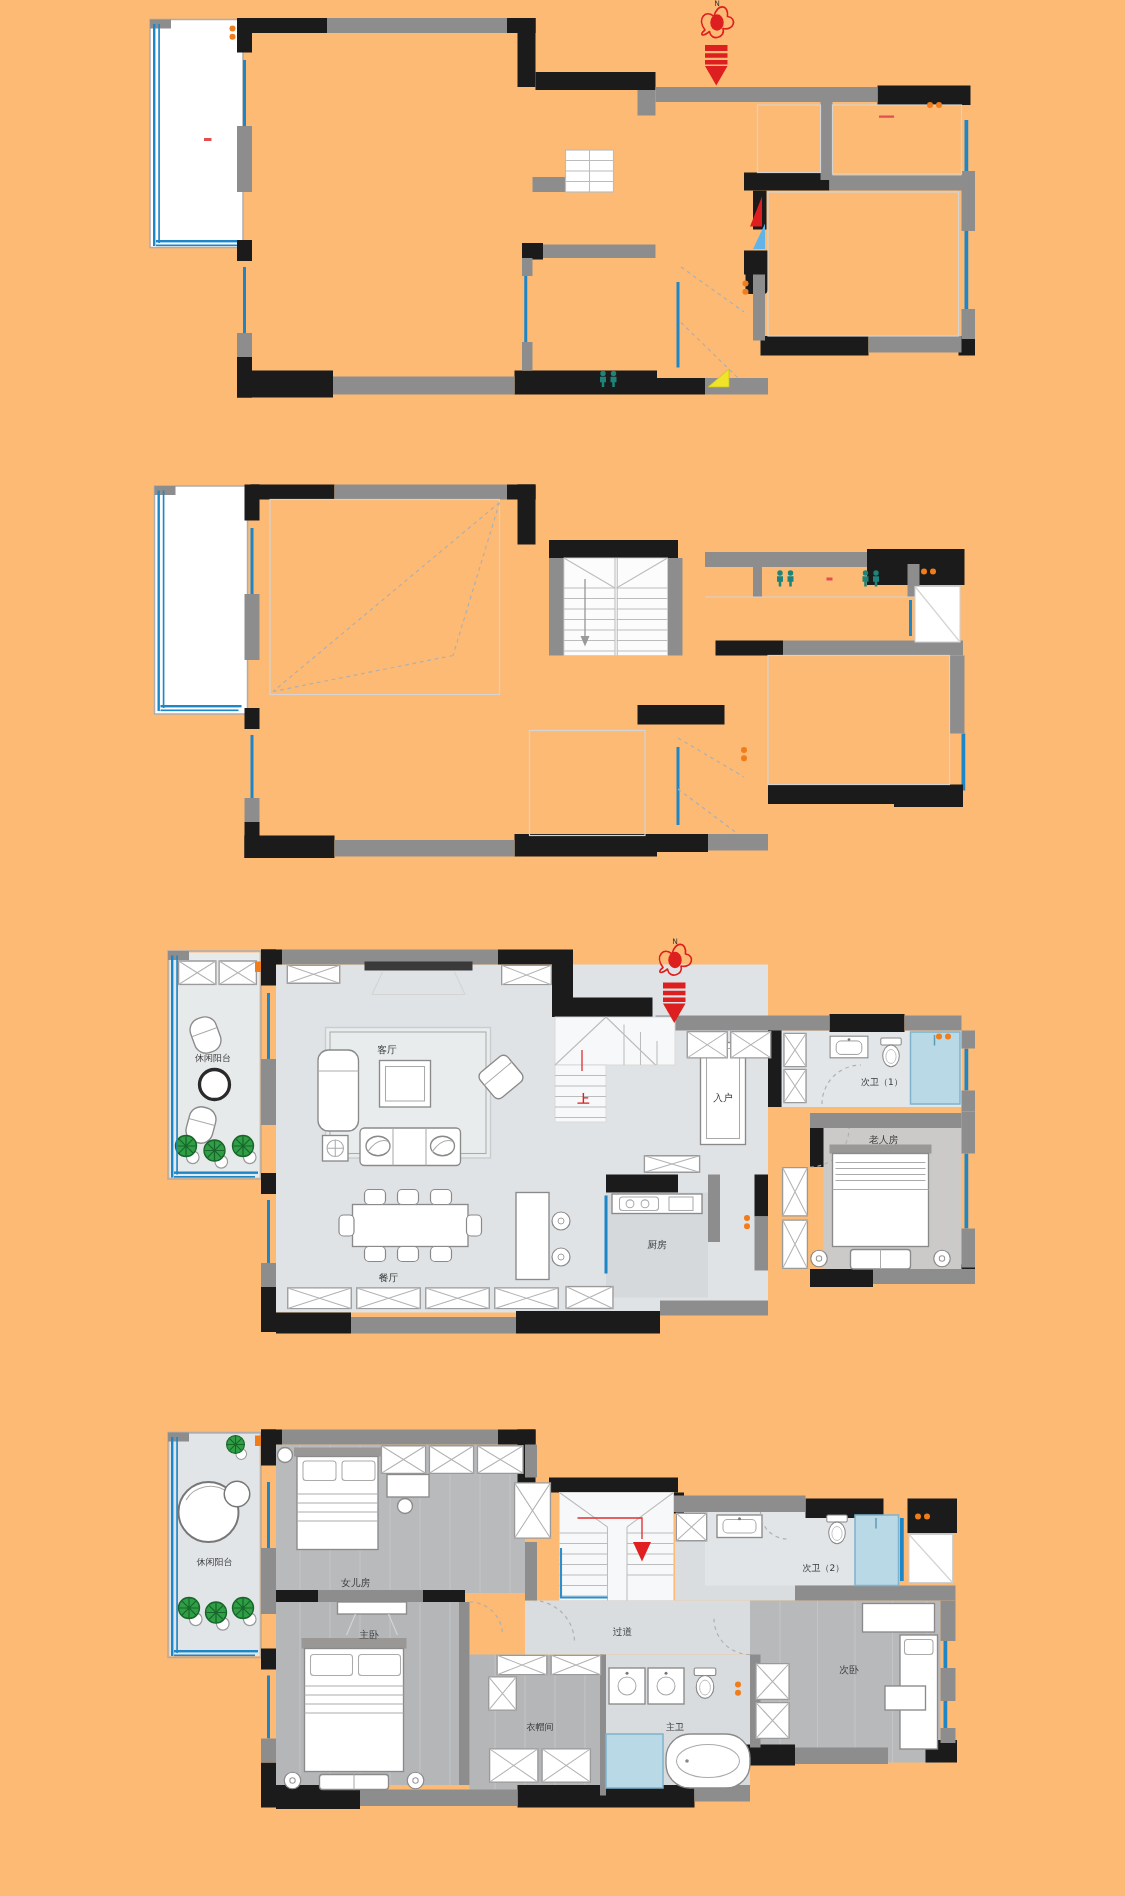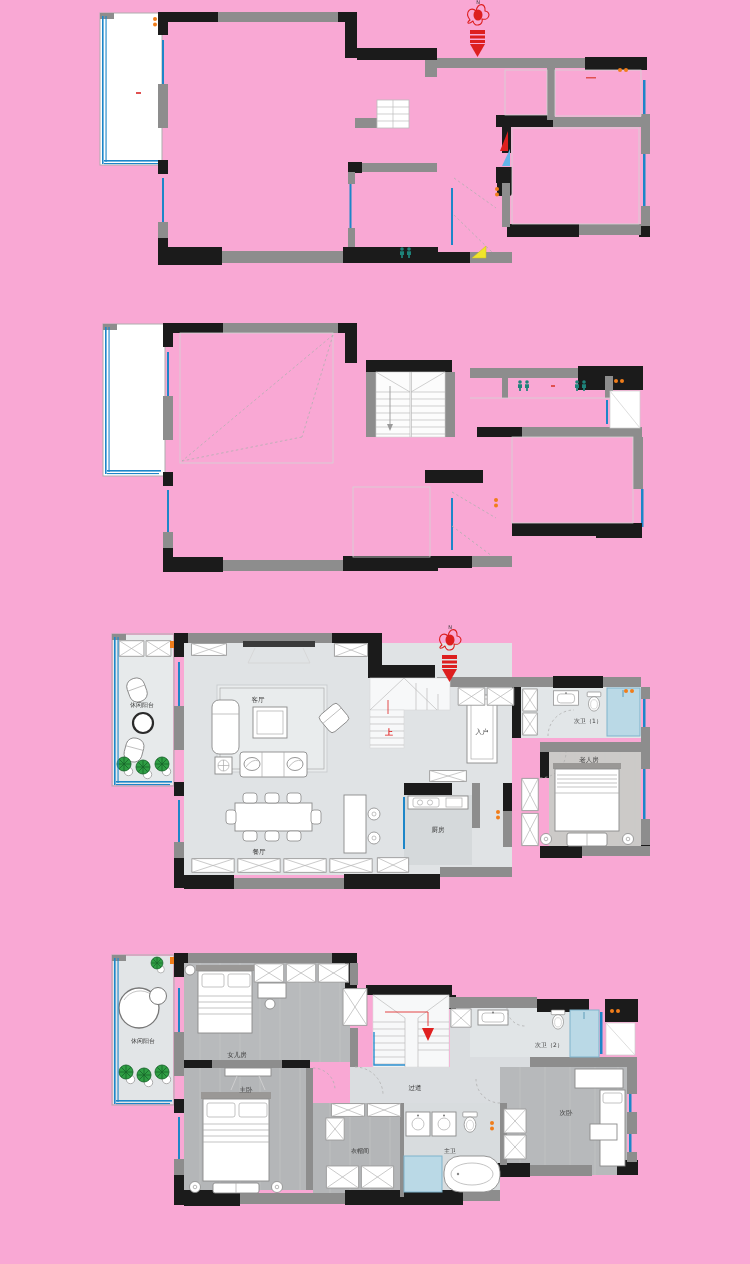--- a/index.html
+++ b/index.html
@@ -1,16 +1,16 @@
 <!DOCTYPE html>
 <html><head>
 <meta charset="utf-8">
 <style>
   html,body{margin:0;padding:0;background:#fff;}
-  .canvas{position:relative;width:750px;height:1264px;background:#f9a8d4;overflow:hidden;
+  .canvas{position:relative;width:750px;height:1264px;background:#fdba74;overflow:hidden;
           font-family:"DejaVu Sans", sans-serif;}
   svg.plan{position:absolute;left:0;display:block;}
   text{font-family:"DejaVu Sans", sans-serif;fill:#3a3a3a;}
   .lbl{font-size:6.5px;text-anchor:middle;fill:#3a3a3a;}
   .lblsm{font-size:6px;text-anchor:middle;fill:#3a3a3a;}
   .lblr{font-size:8px;font-weight:bold;text-anchor:middle;fill:#e02020;}
   .thin{fill:none;stroke:#d4d4d4;stroke-width:0.8;}
   .dash{fill:none;stroke:#b0b0b0;stroke-width:0.8;stroke-dasharray:2.5 2.5;}
   .furn{fill:#ffffff;stroke:#8a8a8a;stroke-width:0.9;}
   .furn2{fill:none;stroke:#ababab;stroke-width:0.7;}

